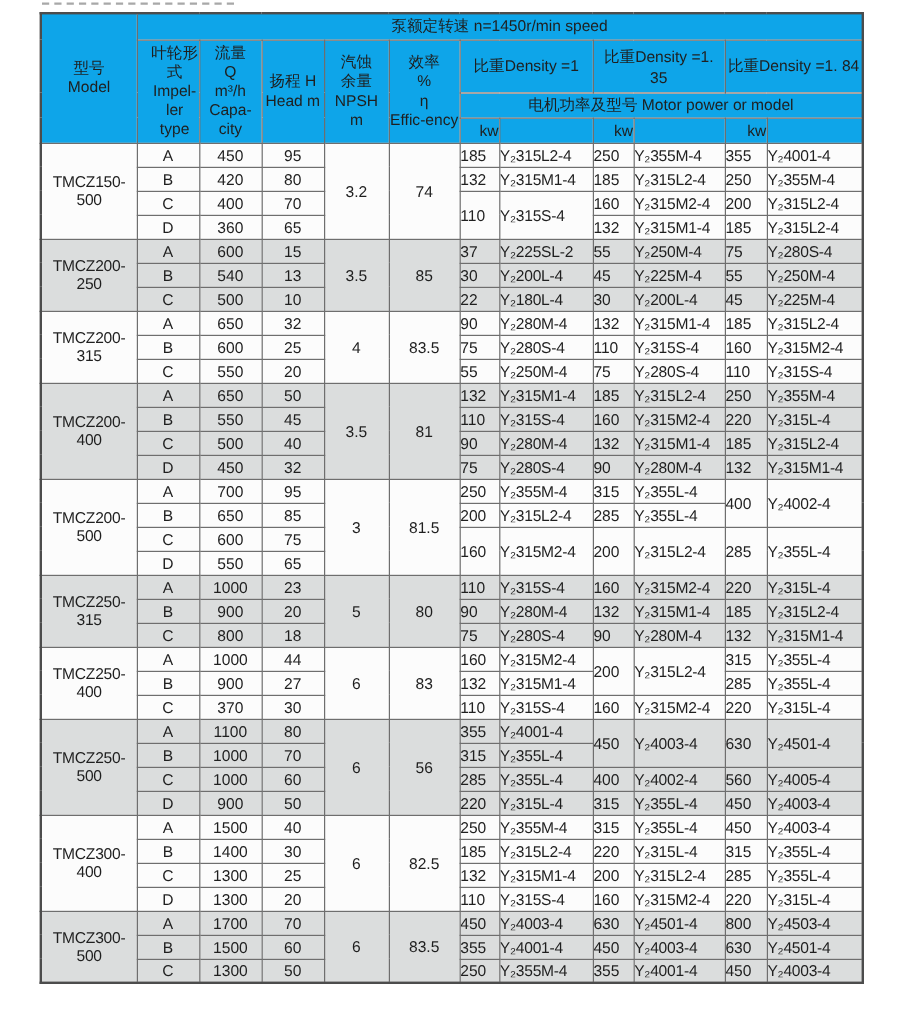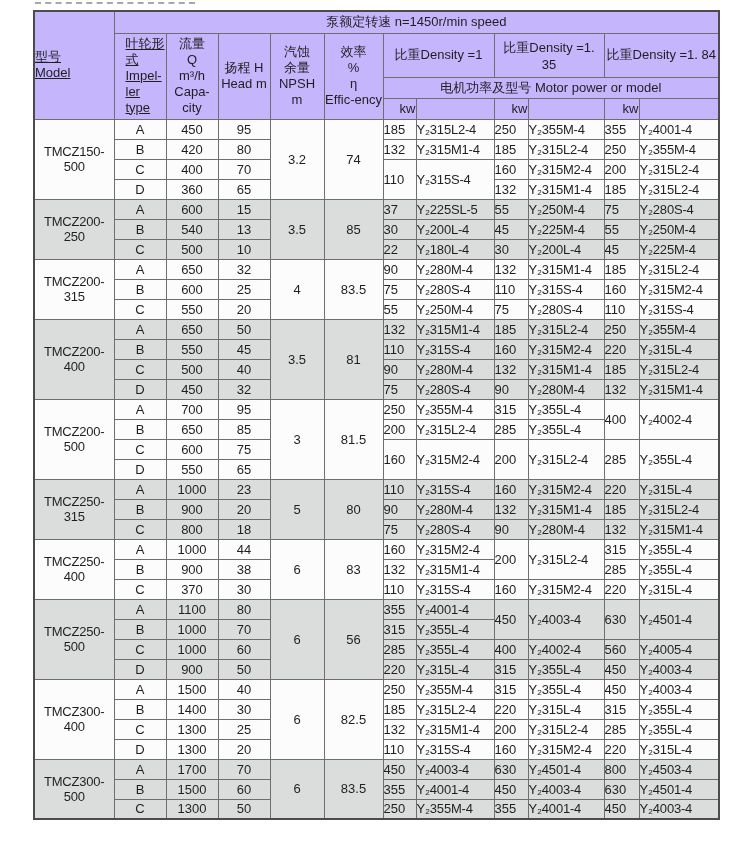--- a/index.html
+++ b/index.html
@@ -36,33 +36,33 @@
     font-size: 13px;
   }
   table.spec th, table.spec td {
     border: 1px solid #6e6e6e;
     padding: 0;
     overflow: hidden;
     vertical-align: middle;
     font-weight: normal;
   }
   table.spec thead th {
-    background: #c4b5fd;
+    background: #0ea5e9;
   }
   tr.h1 { height: 22px; }
   tr.h2 { height: 44px; }
   tr.h3 { height: 21px; }
   tr.h4 { height: 21px; }
   tbody tr { height: 20px; background: #fcfcfc; }
   tbody tr.shaded { background: #dbdddd; }
   tbody tr.shaded td { background: #dbdddd; }
 
   .c { text-align: center; }
   .pre { white-space: pre-line; line-height: 1.22; }
-  .hleft { text-align: left; padding-left: 13px; text-decoration: underline; }
+  .hleft { text-align: center; padding-left: 13px; }
   .kwhead { text-align: right; padding-left: 6px; }
   .model-cell { text-align: center; padding-left: 4px; letter-spacing: -0.2px; }
   .kw  { text-align: left; padding-left: 6px; }
   .mdl { text-align: left; padding-left: 8px; letter-spacing: -0.2px; }
 </style>
 </head>
 <body>
 
 <div id="stage">
   <div class="top-dash"></div>
@@ -171,21 +171,21 @@
           <td class="mdl">Y₂315L2-4</td>
         </tr>
         <tr class="shaded">
           <td rowspan="3" class="model-cell">TMCZ200-250</td>
           <td class="c">A</td>
           <td class="c">600</td>
           <td class="c">15</td>
           <td rowspan="3" class="c">3.5</td>
           <td rowspan="3" class="c">85</td>
           <td class="kw">37</td>
-          <td class="mdl">Y₂225SL-5</td>
+          <td class="mdl">Y₂225SL-2</td>
           <td class="kw">55</td>
           <td class="mdl">Y₂250M-4</td>
           <td class="kw">75</td>
           <td class="mdl">Y₂280S-4</td>
         </tr>
         <tr class="shaded">
           <td class="c">B</td>
           <td class="c">540</td>
           <td class="c">13</td>
           <td class="kw">30</td>
@@ -374,21 +374,21 @@
           <td class="kw">160</td>
           <td class="mdl">Y₂315M2-4</td>
           <td rowspan="2" class="kw">200</td>
           <td rowspan="2" class="mdl">Y₂315L2-4</td>
           <td class="kw">315</td>
           <td class="mdl">Y₂355L-4</td>
         </tr>
         <tr>
           <td class="c">B</td>
           <td class="c">900</td>
-          <td class="c">38</td>
+          <td class="c">27</td>
           <td class="kw">132</td>
           <td class="mdl">Y₂315M1-4</td>
           <td class="kw">285</td>
           <td class="mdl">Y₂355L-4</td>
         </tr>
         <tr>
           <td class="c">C</td>
           <td class="c">370</td>
           <td class="c">30</td>
           <td class="kw">110</td>

